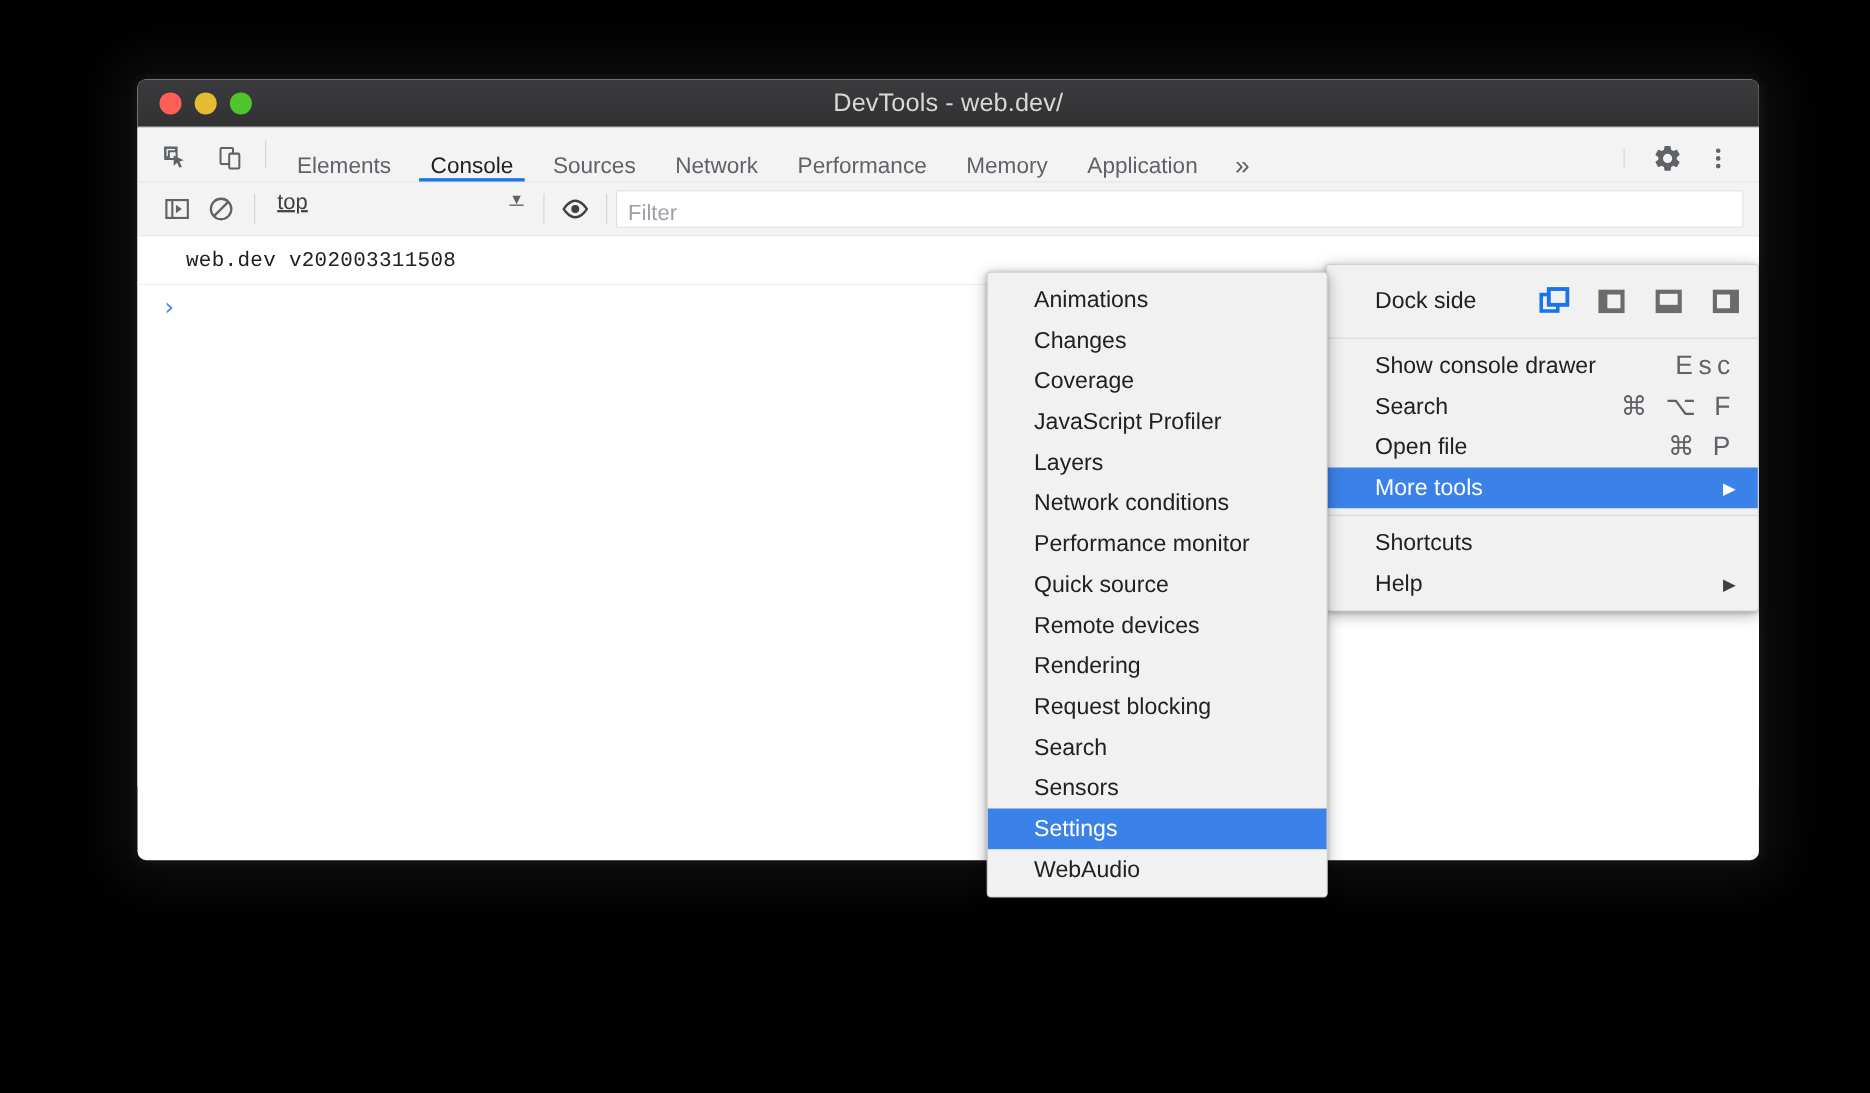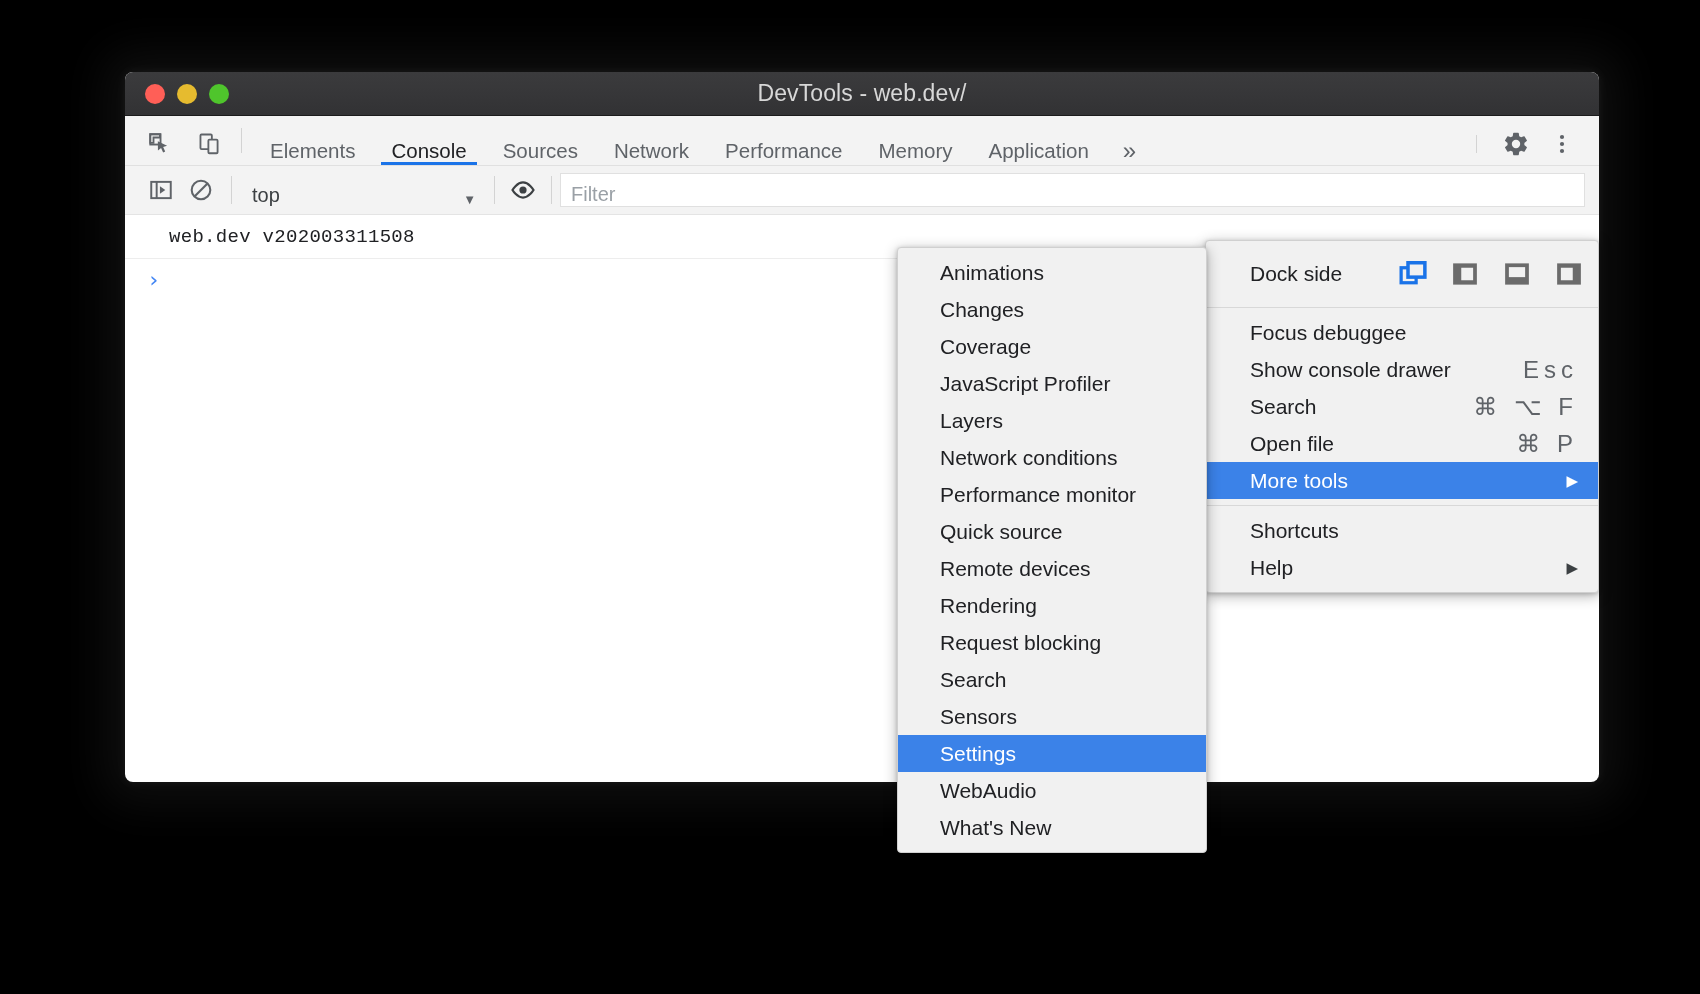--- a/index.html
+++ b/index.html
@@ -95,24 +95,24 @@
     border-bottom: 1px solid #e4e4e4;
     display: flex; align-items: center;
     padding-left: 16px;
     position: relative;
   }
   .ct-btn {
     width: 40px; height: 40px;
     display: flex; align-items: center; justify-content: center;
   }
   .ctx-sel {
-    display: flex; align-items: flex-end;
+    display: flex; align-items: flex-start;
     width: 244px; height: 34px;
     padding: 0 10px;
-    font-size: 20px; color: #3c4043;
+    font-size: 20px; color: #3c4043; text-decoration: underline;
   }
   .ctx-sel .caret { margin-left: auto; font-size: 13px; color: #5f6368; }
   .filter-box {
     flex: 1; height: 34px;
     background: #fff;
     border: 1px solid #e0e0e0;
     display: flex; align-items: flex-end;
     padding: 0 10px;
     margin-right: 14px;
     font-size: 20px; color: #9aa0a6;
@@ -346,23 +346,20 @@
               <rect x="2.5" y="3.5" width="19" height="17" fill="#6b6b6b"></rect>
               <rect x="5.5" y="7" width="9.5" height="10" fill="#f1f1f1"></rect>
             </svg>
           </span>
         </span>
       </div>
 
       <div class="menu-sep"></div>
 
       <div class="menu-item">
-        <span>Focus debuggee</span>
-      </div>
-      <div class="menu-item">
         <span>Show console drawer</span>
         <span class="shortcut">Esc</span>
       </div>
       <div class="menu-item">
         <span>Search</span>
         <span class="shortcut">⌘ ⌥ F</span>
       </div>
       <div class="menu-item">
         <span>Open file</span>
         <span class="shortcut">⌘ P</span>
@@ -422,19 +419,16 @@
         </div>
       <div class="menu-item">
           <span>Sensors</span>
         </div>
       <div class="menu-item selected">
           <span>Settings</span>
         </div>
       <div class="menu-item">
           <span>WebAudio</span>
         </div>
-      <div class="menu-item">
-          <span>What's New</span>
-        </div>
     </div>
 
   </div>
 </div>
 
 </body></html>

